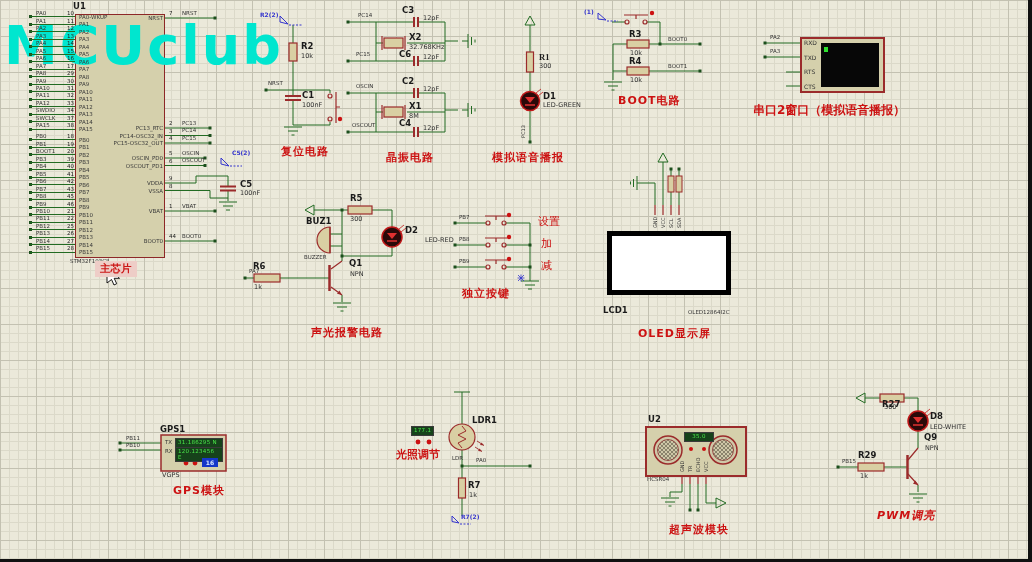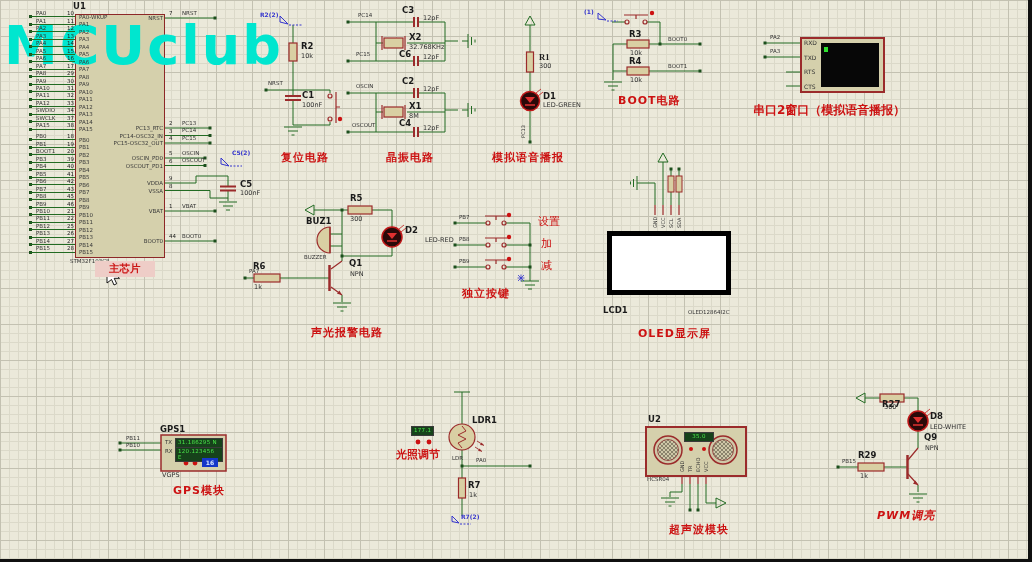--- a/index.html
+++ b/index.html
@@ -43,21 +43,21 @@
   .rpin{position:absolute;left:0;width:215px;height:7px;}
   .rpin .inner{position:absolute;right:52px;top:0;font-size:5.5px;color:#3a3a3a;text-align:right;}
   .rpin .num{position:absolute;left:169px;top:-5px;font-size:5.5px;color:#222;}
   .rpin .net{position:absolute;left:182px;top:-5.5px;font-size:5.5px;color:#333;}
   .rpin:nth-of-type(1){top:1px;}   .rpin:nth-of-type(2){top:111px;}
   .rpin:nth-of-type(3){top:118.5px;}.rpin:nth-of-type(4){top:126px;}
   .rpin:nth-of-type(5){top:141px;} .rpin:nth-of-type(6){top:148.5px;}
   .rpin:nth-of-type(7){top:166px;} .rpin:nth-of-type(8){top:173.5px;}
   .rpin:nth-of-type(9){top:194px;} .rpin:nth-of-type(10){top:224px;}
   .chiptag{position:absolute;left:95px;top:261px;background:#eecdc7;color:#cc1616;
-    font-size:10.5px;font-weight:bold;padding:1px 14px;}
+    font-size:10.5px;font-weight:bold;padding:1px 5px;}
   .serpins span{position:absolute;left:0;font-size:6px;color:#333;line-height:1;}
   .serpins span:nth-of-type(1){top:0;}  .serpins span:nth-of-type(2){top:14.5px;}
   .serpins span:nth-of-type(3){top:29px;}.serpins span:nth-of-type(4){top:43.5px;}
   .oledpins span:nth-of-type(1){left:653px;top:228px;}
   .oledpins span:nth-of-type(2){left:661px;top:228px;}
   .oledpins span:nth-of-type(3){left:669px;top:228px;}
   .oledpins span:nth-of-type(4){left:677px;top:228px;}
   .ultrapins span:nth-of-type(1){left:680px;top:472px;}
   .ultrapins span:nth-of-type(2){left:688px;top:472px;}
   .ultrapins span:nth-of-type(3){left:696px;top:472px;}
@@ -619,21 +619,21 @@
   <span class="t ref" style="left:240px;top:180px;">C5</span>
   <span class="t s6" style="left:240px;top:190px;">100nF</span>
   <span class="t blue" style="left:232px;top:150px;">C5(2)</span>
 
   <span class="t blue" style="left:260px;top:12px;">R2(2)</span>
   <span class="t ref" style="left:301px;top:42px;">R2</span>
   <span class="t s6" style="left:301px;top:53px;">10k</span>
   <span class="t s5" style="left:268px;top:81px;">NRST</span>
   <span class="t ref" style="left:302px;top:91px;">C1</span>
   <span class="t s6" style="left:302px;top:102px;">100nF</span>
-  <span class="t title" style="left:281px;top:152px;">复位电路</span>
+  <span class="t title" style="left:281px;top:146px;">复位电路</span>
 
   <span class="t s5" style="left:358px;top:13px;">PC14</span>
   <span class="t ref" style="left:402px;top:6px;">C3</span>
   <span class="t s6" style="left:423px;top:15px;">12pF</span>
   <span class="t ref" style="left:409px;top:33px;">X2</span>
   <span class="t s6" style="left:409px;top:44px;">32.768KHz</span>
   <span class="t s5" style="left:356px;top:52px;">PC15</span>
   <span class="t ref" style="left:399px;top:50px;">C6</span>
   <span class="t s6" style="left:423px;top:54px;">12pF</span>
   <span class="t s5" style="left:356px;top:84px;">OSCIN</span>

